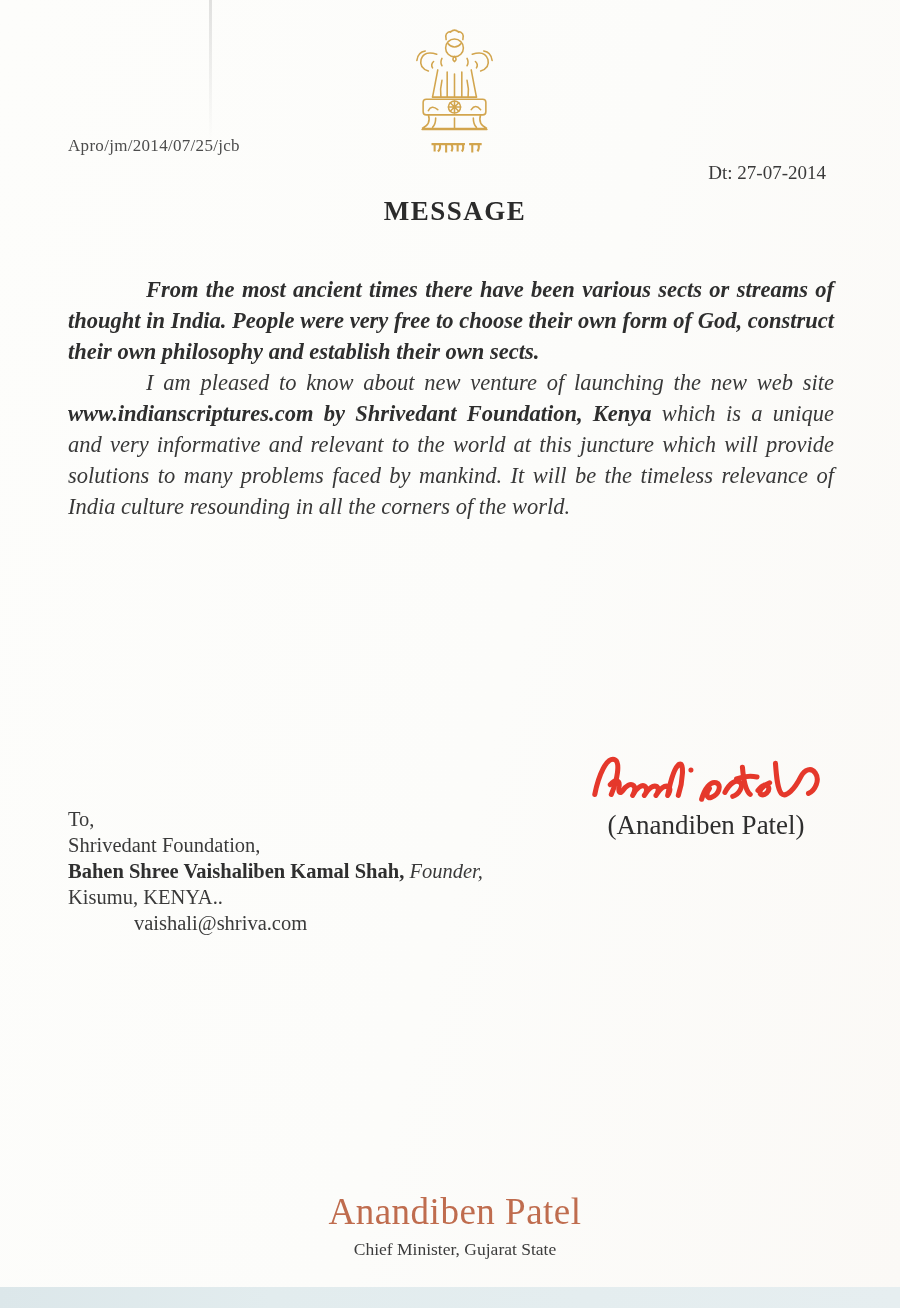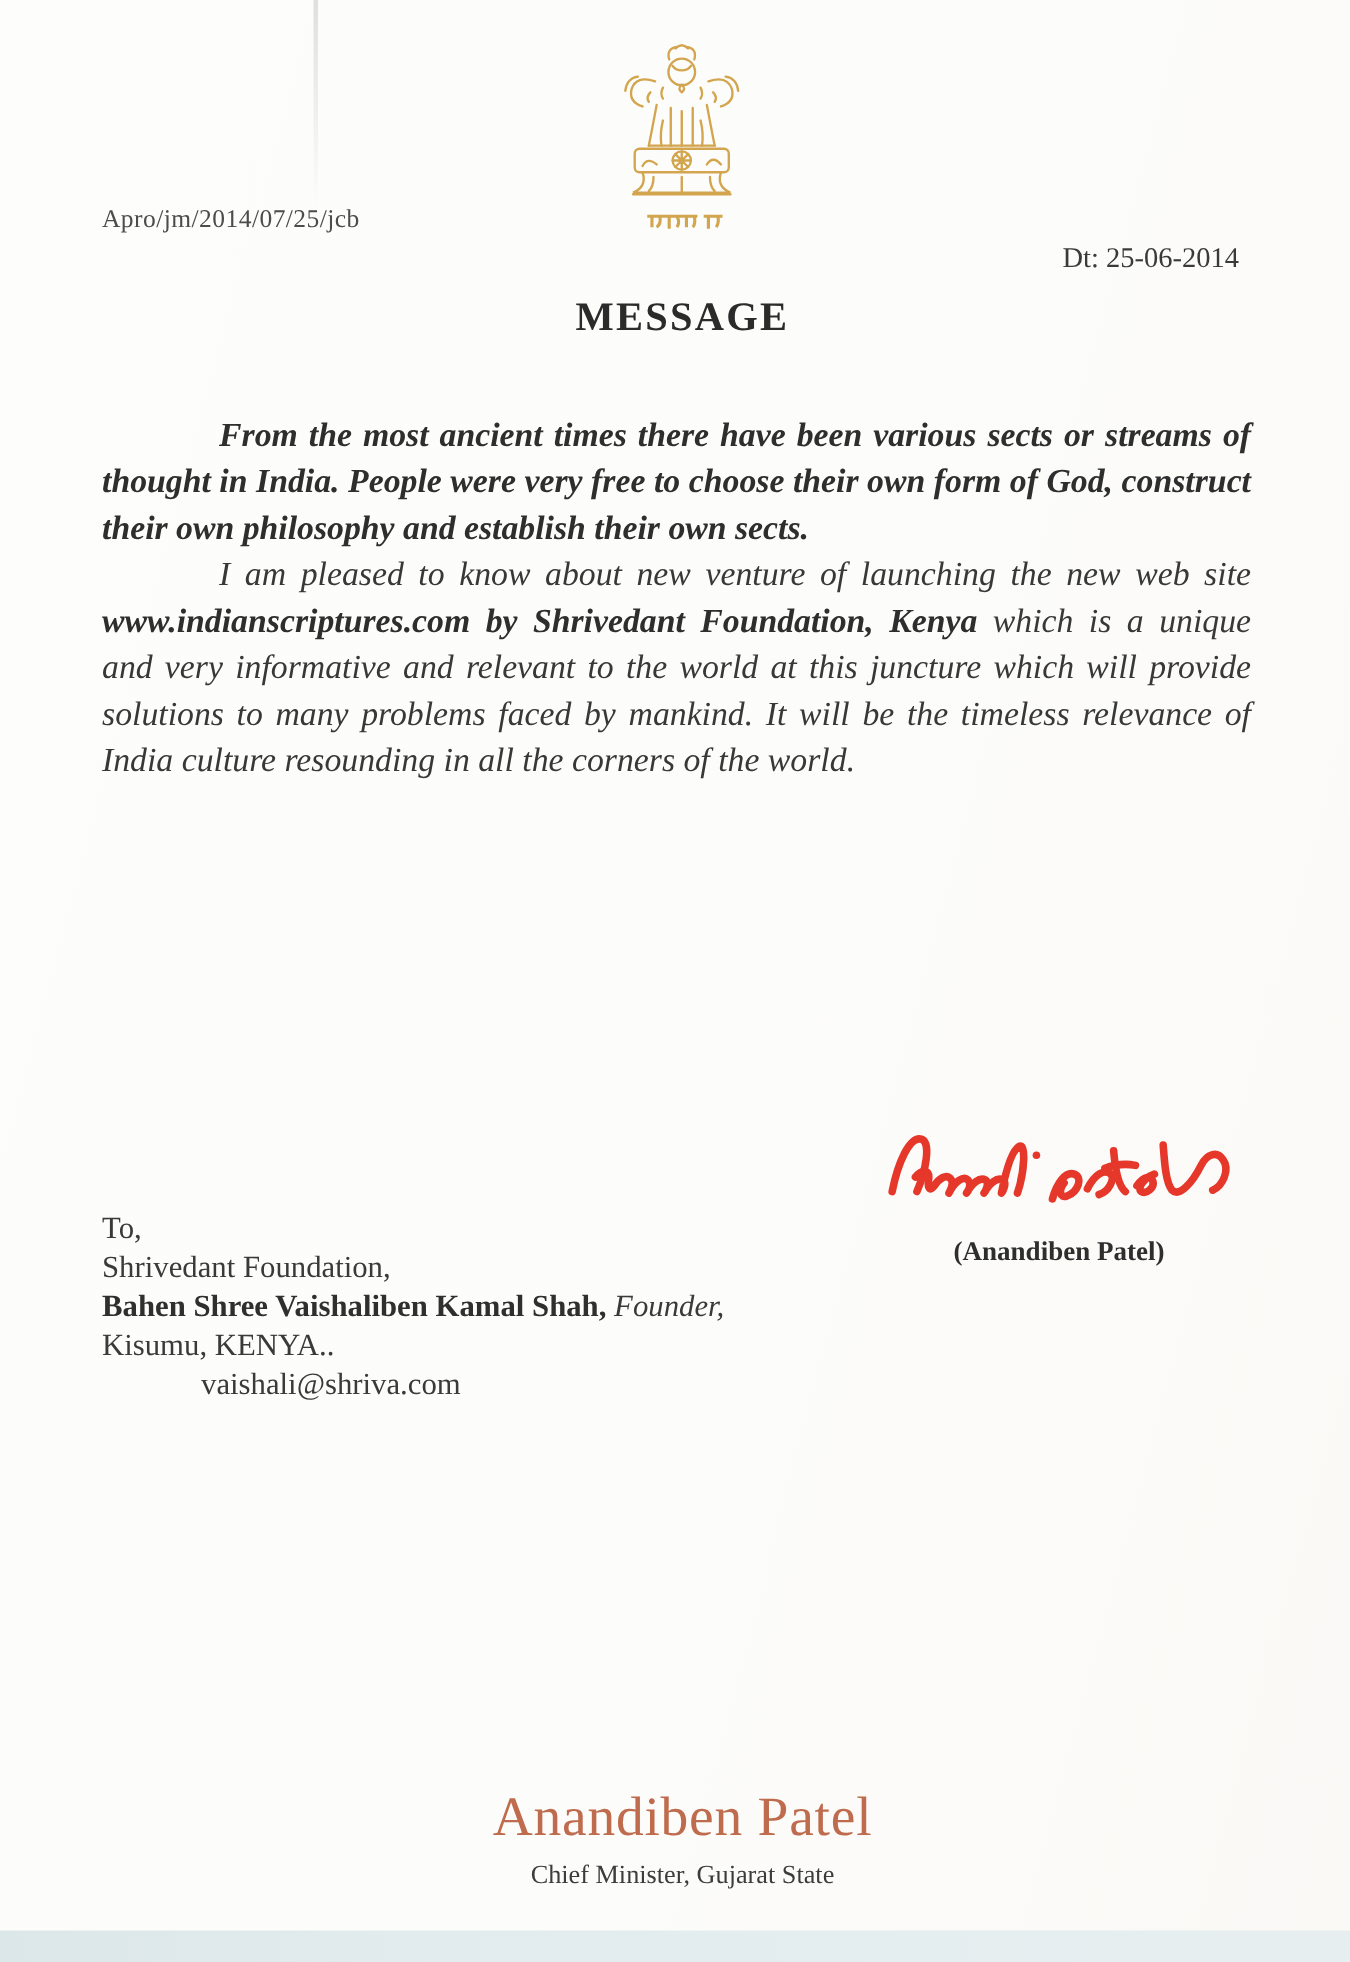--- a/index.html
+++ b/index.html
@@ -56,22 +56,22 @@
   .para-bold { font-weight: bold; color: #2e2e2e; }
   .seg-bold { font-weight: bold; color: #2e2e2e; }
   .signature-block {
     position: absolute;
     left: 568px; top: 740px;
     width: 276px;
     text-align: center;
   }
   .signature-ink { display: block; margin: 0 auto; }
   .signature-printed {
-    margin-top: 16px;
-    font-size: 18px; font-weight: bold; color: #2e2e2e;
+    margin-top: 2px;
+    font-size: 27px; font-weight: normal; color: #2e2e2e;
     white-space: nowrap;
   }
   .addressee {
     position: absolute;
     left: 68px; top: 806px;
     font-size: 20.5px;
     line-height: 26px;
     color: #3a3a3a;
   }
   .addressee .bold { font-weight: bold; color: #2f2f2f; }
@@ -137,21 +137,21 @@
 
       <g stroke="#d2a54e" fill="none" stroke-width="2">
         <path d="M28,113 h32 M64,113 h12"></path>
         <path d="M31,113 v7 M36,113 q1,5 -2,7 M42,113 v8 M47,113 q2,4 0,7 M53,113 v7 M58,113 q1,5 -1,7 M67,113 v8 M73,113 q1,4 -1,7"></path>
       </g>
     </svg>
   </div>
 
   <div class="ref">Apro/jm/2014/07/25/jcb</div>
 
-  <div class="date">Dt: 25-06-2014</div>
+  <div class="date">Dt: 27-07-2014</div>
 
   <h1 class="title">MESSAGE</h1>
 
   <div class="body-text">
     <p class="para-bold">
       <span>From the most ancient times there have been various sects or streams of thought in India. People were very free to choose their own form of God, construct their own philosophy and establish their own sects.</span>
     </p>
     <p>
       <span>I am pleased to know about new venture of launching the new web site </span><span class="seg-bold">www.indianscriptures.com by Shrivedant Foundation, Kenya</span><span> which is a unique and very informative and relevant to the world at this juncture which will provide solutions to many problems faced by mankind. It will be the timeless relevance of India culture resounding in all the corners of the world.</span>
     </p>

